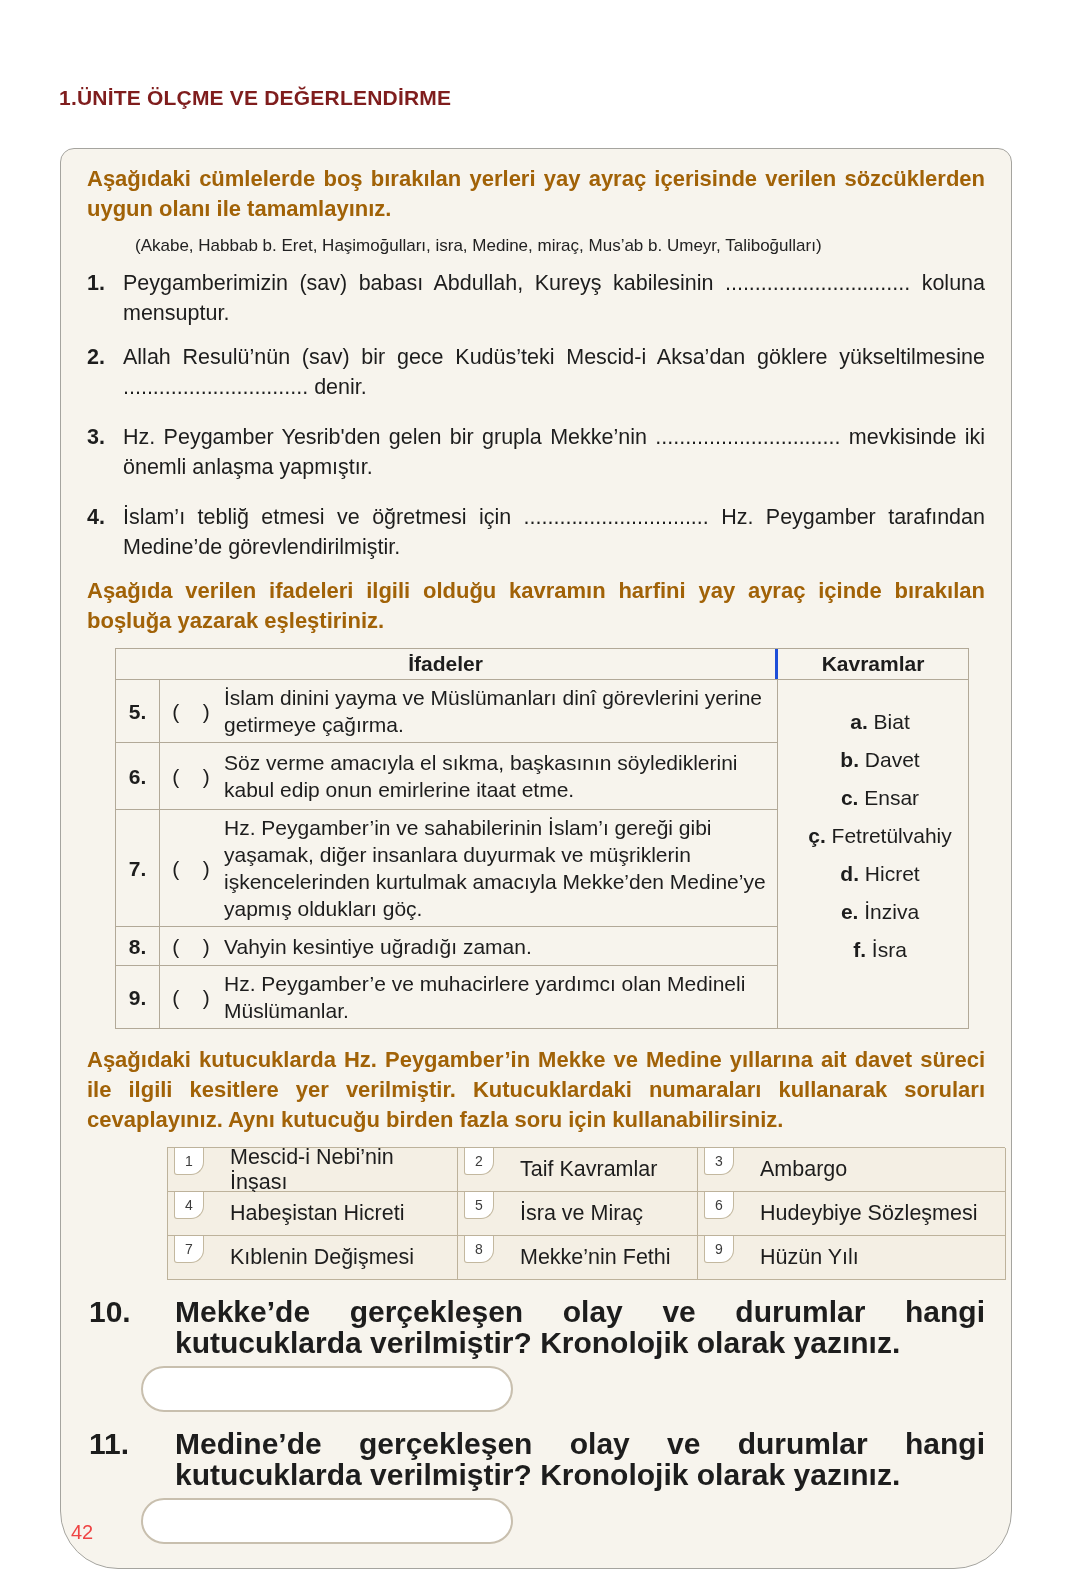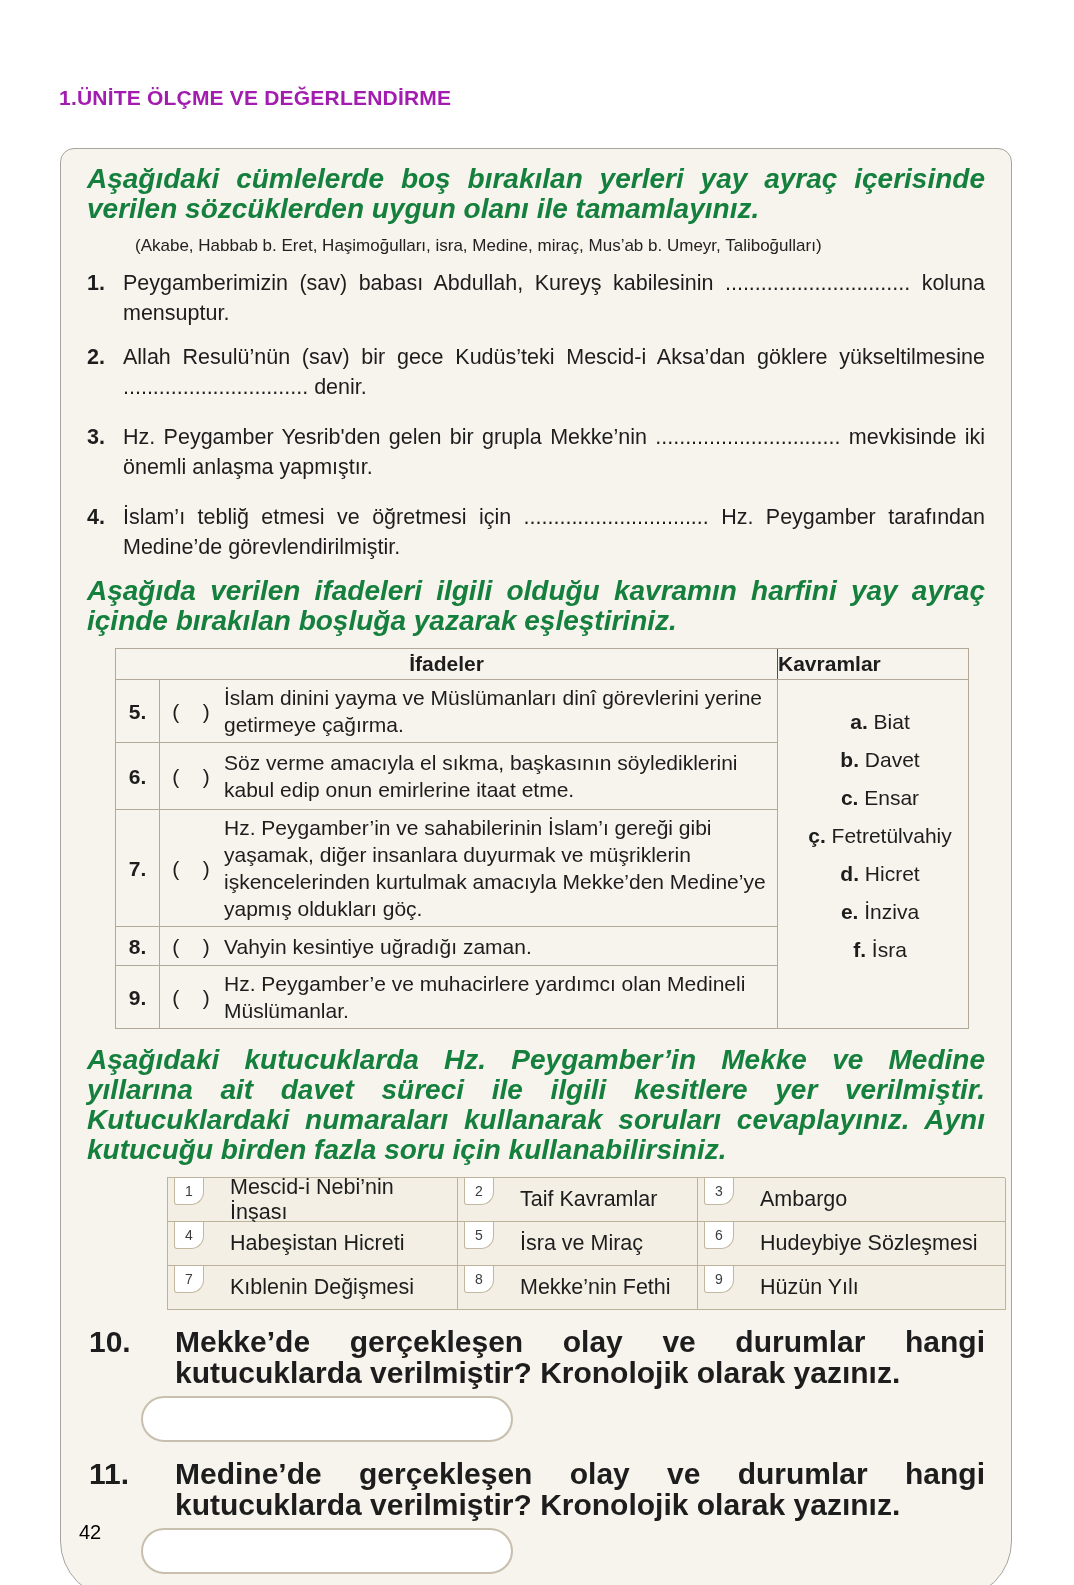--- a/index.html
+++ b/index.html
@@ -3,50 +3,50 @@
 <meta charset="utf-8">
 <style>
   * { margin:0; padding:0; box-sizing:border-box; }
   html,body { background:#ffffff; }
   body {
     width:1074px; height:1585px; position:relative;
     font-family:"Liberation Sans", sans-serif; color:#1d1d1d;
   }
   .page-title {
     position:absolute; left:59px; top:86px;
-    font-size:21px; font-weight:bold; color:#a21caf; letter-spacing:.2px;
+    font-size:21px; font-weight:bold; color:#7f1d1d; letter-spacing:.2px;
   }
   .sheet {
     position:absolute; left:60px; top:148px; width:952px; min-height:1312px;
     background:#f7f4ed; border:1px solid #a5a49f;
     border-radius:14px 14px 58px 58px;
     padding:15px 26px 24px 26px;
   }
   .instruction {
-    color:#15803d; font-weight:bold; font-style:italic;
-    font-size:28px; line-height:30px; text-align:justify;
+    color:#a16207; font-weight:bold; 
+    font-size:22px; line-height:30px; text-align:justify;
   }
   .word-bank { margin:8px 0 0 48px; font-size:17px; line-height:28px; color:#222; }
 
   .q-row { display:flex; font-size:21.5px; line-height:30px; }
   .q-no { width:36px; font-weight:bold; flex-shrink:0; }
   .q-text { flex:1; text-align:justify; }
   .fill-questions .q-row:nth-child(1) { margin-top:8px; }
   .fill-questions .q-row:nth-child(2) { margin-top:14px; }
   .fill-questions .q-row:nth-child(3) { margin-top:20px; }
   .fill-questions .q-row:nth-child(4) { margin-top:20px; }
 
   .instr-match { margin-top:14px; }
   .match-table {
     margin:12px 0 0 28px; width:854px;
     border:1px solid #b2a998; font-size:21px; background:#f7f4ed;
   }
   .mt-header { display:flex; border-bottom:1px solid #b2a998; }
-  .mt-h-left  { flex:1; border-right:1px solid #1d4ed8; text-align:center; font-weight:bold; padding:2px 0; line-height:26px; }
-  .mt-h-right { width:190px; font-weight:bold; padding:2px 0; line-height:26px; }
+  .mt-h-left  { flex:1; border-right:3px solid #1d4ed8; text-align:center; font-weight:bold; padding:2px 0; line-height:26px; }
+  .mt-h-right { width:190px; text-align:center; font-weight:bold; padding:2px 0; line-height:26px; }
   .mt-body { display:flex; }
   .mt-left { flex:1; border-right:1px solid #b2a998; }
   .mt-row { display:flex; line-height:27px; }
   .mt-row + .mt-row { border-top:1px solid #b2a998; }
   .mt-row:nth-child(1) { min-height:57px; }
   .mt-row:nth-child(2) { min-height:67px; }
   .mt-row:nth-child(3) { min-height:109px; }
   .mt-row:nth-child(4) { min-height:39px; }
   .mt-row:nth-child(5) { min-height:61px; }
   .mt-no    { width:44px; border-right:1px solid #b2a998; font-weight:bold; display:flex; align-items:center; justify-content:center; flex-shrink:0; }
@@ -74,21 +74,21 @@
     font-size:14px; color:#3c3c3c;
     display:flex; align-items:center; justify-content:center;
   }
 
   .big-q { display:flex; margin:16px 0 0 2px; font-size:30px; line-height:31px; font-weight:bold;gap:42px; }
   .big-q .q-no { width:44px; }
   .answer-pill {
     margin:8px 0 0 54px; width:372px; height:46px;
     background:#ffffff; border:2px solid #c8bfae; border-radius:26px;
   }
-  .page-number { position:absolute; left:79px; top:1521px; font-size:20px; color:#000000; }
+  .page-number { position:absolute; left:71px; top:1521px; font-size:20px; color:#ef4444; }
 </style>
 </head>
 <body>
 
 <div class="page-title">1.ÜNİTE ÖLÇME VE DEĞERLENDİRME</div>
 
 <div class="sheet">
 
   <p class="instruction">Aşağıdaki cümlelerde boş bırakılan yerleri yay ayraç içerisinde verilen sözcüklerden uygun olanı ile tamamlayınız.</p>
   <p class="word-bank">(Akabe, Habbab b. Eret, Haşimoğulları, isra, Medine, miraç, Mus’ab b. Umeyr, Taliboğulları)</p>

